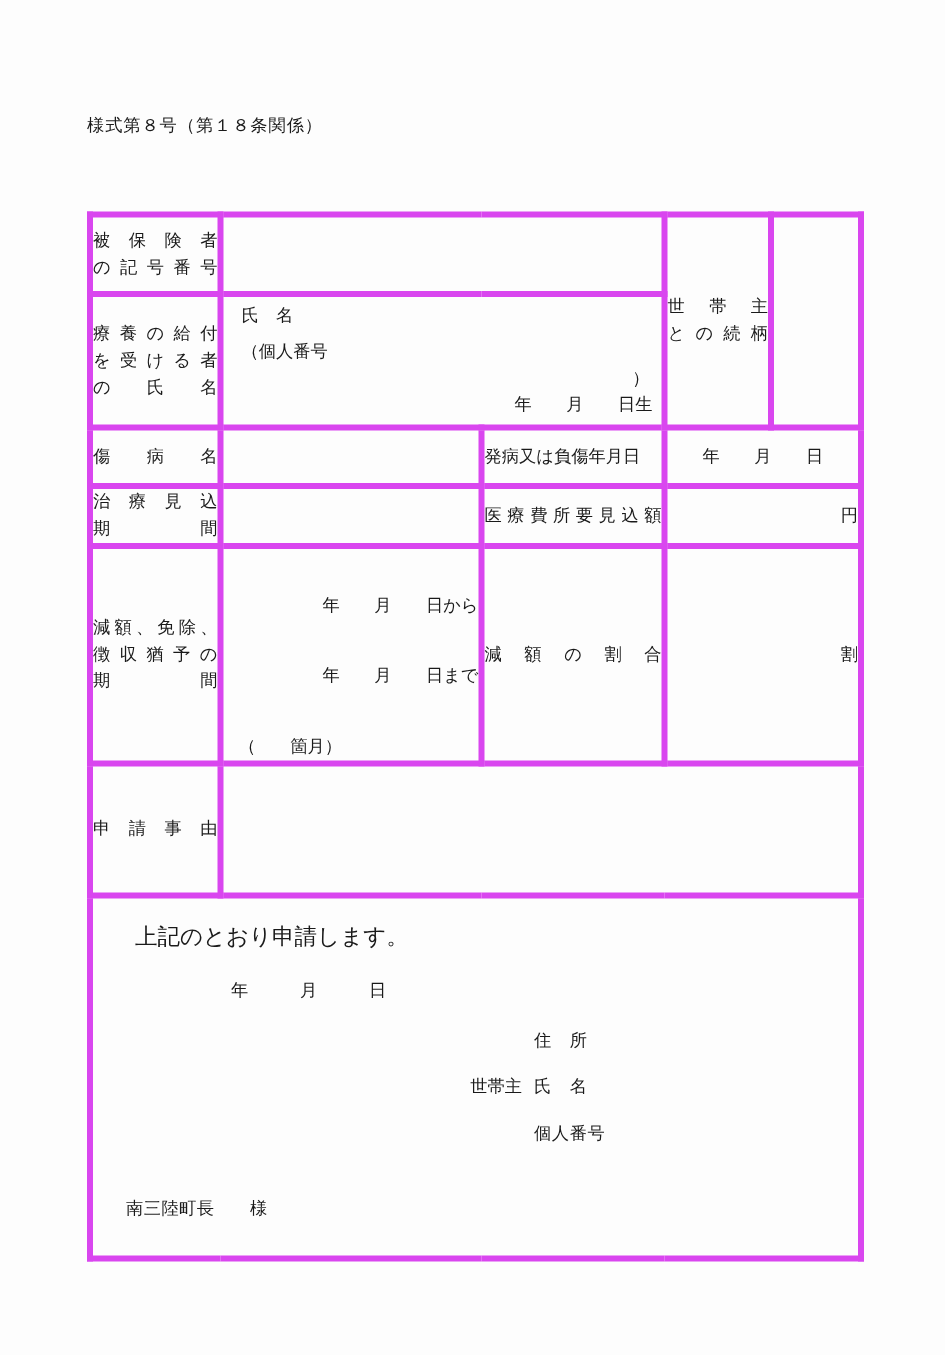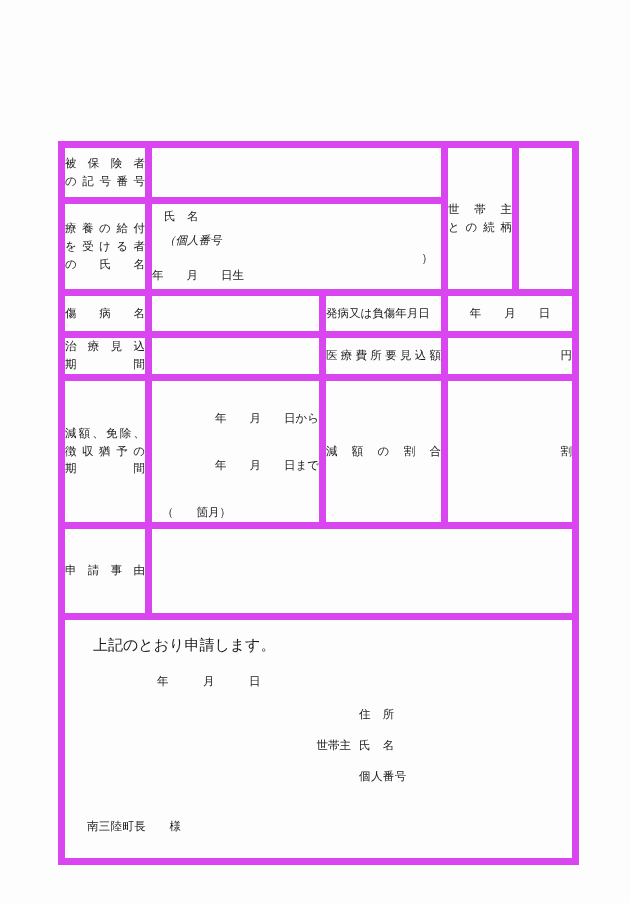--- a/index.html
+++ b/index.html
@@ -47,21 +47,21 @@
   
   .form-table {
     position: absolute;
     left: 58px;
     top: 141px;
     width: 514px;
     border-collapse: collapse;
     table-layout: fixed;
   }
   .form-table td {
-    border: 7px solid #d946ef;
+    border: 4px solid #d946ef;
     padding: 0;
     vertical-align: middle;
     font-size: 11.5px;
     line-height: 1.55;
   }
 
   
   .lbl {
     text-align: center;
     padding: 6px 9px;
@@ -79,22 +79,22 @@
   .v-top { vertical-align: top; }
 
   .ta-r { text-align: right; }
   .ta-c { text-align: center; }
   .ta-l { text-align: left; }
 
   .nowrap { white-space: nowrap; }
 
   
   .name-line   { padding: 4px 0 0 12px; }
-  .mynum-line  { padding: 6px 0 0 12px; font-style: italic; }
-  .dob-line    { padding: 0 6px 4px 0; }
+  .mynum-line  { padding: 6px 0 0 12px; }
+  .dob-line    { padding: 0 6px 4px 0; text-align: right; }
   .paren-line  { padding: 0 8px 0 0; text-align: right; }
 
   
   .period { padding: 5px 10px 5px 0; }
   .period .pl {
     display: block;
     white-space: nowrap;
     margin-top: 29px;
   }
   .period .p1, .period .p2 { text-align: right; }
@@ -135,20 +135,21 @@
     letter-spacing: 0.3px;
     white-space: nowrap;
     padding-left: 8px;
   }
 </style>
 </head>
 <body>
 
 <div class="page">
 
+  <div class="form-no">様式第８号（第１８条関係）</div>
 
 
   <table class="form-table">
     <colgroup>
       <col style="width:87px">
       <col style="width:174px">
       <col style="width:122px">
       <col style="width:71px">
       <col style="width:60px">
     </colgroup>

